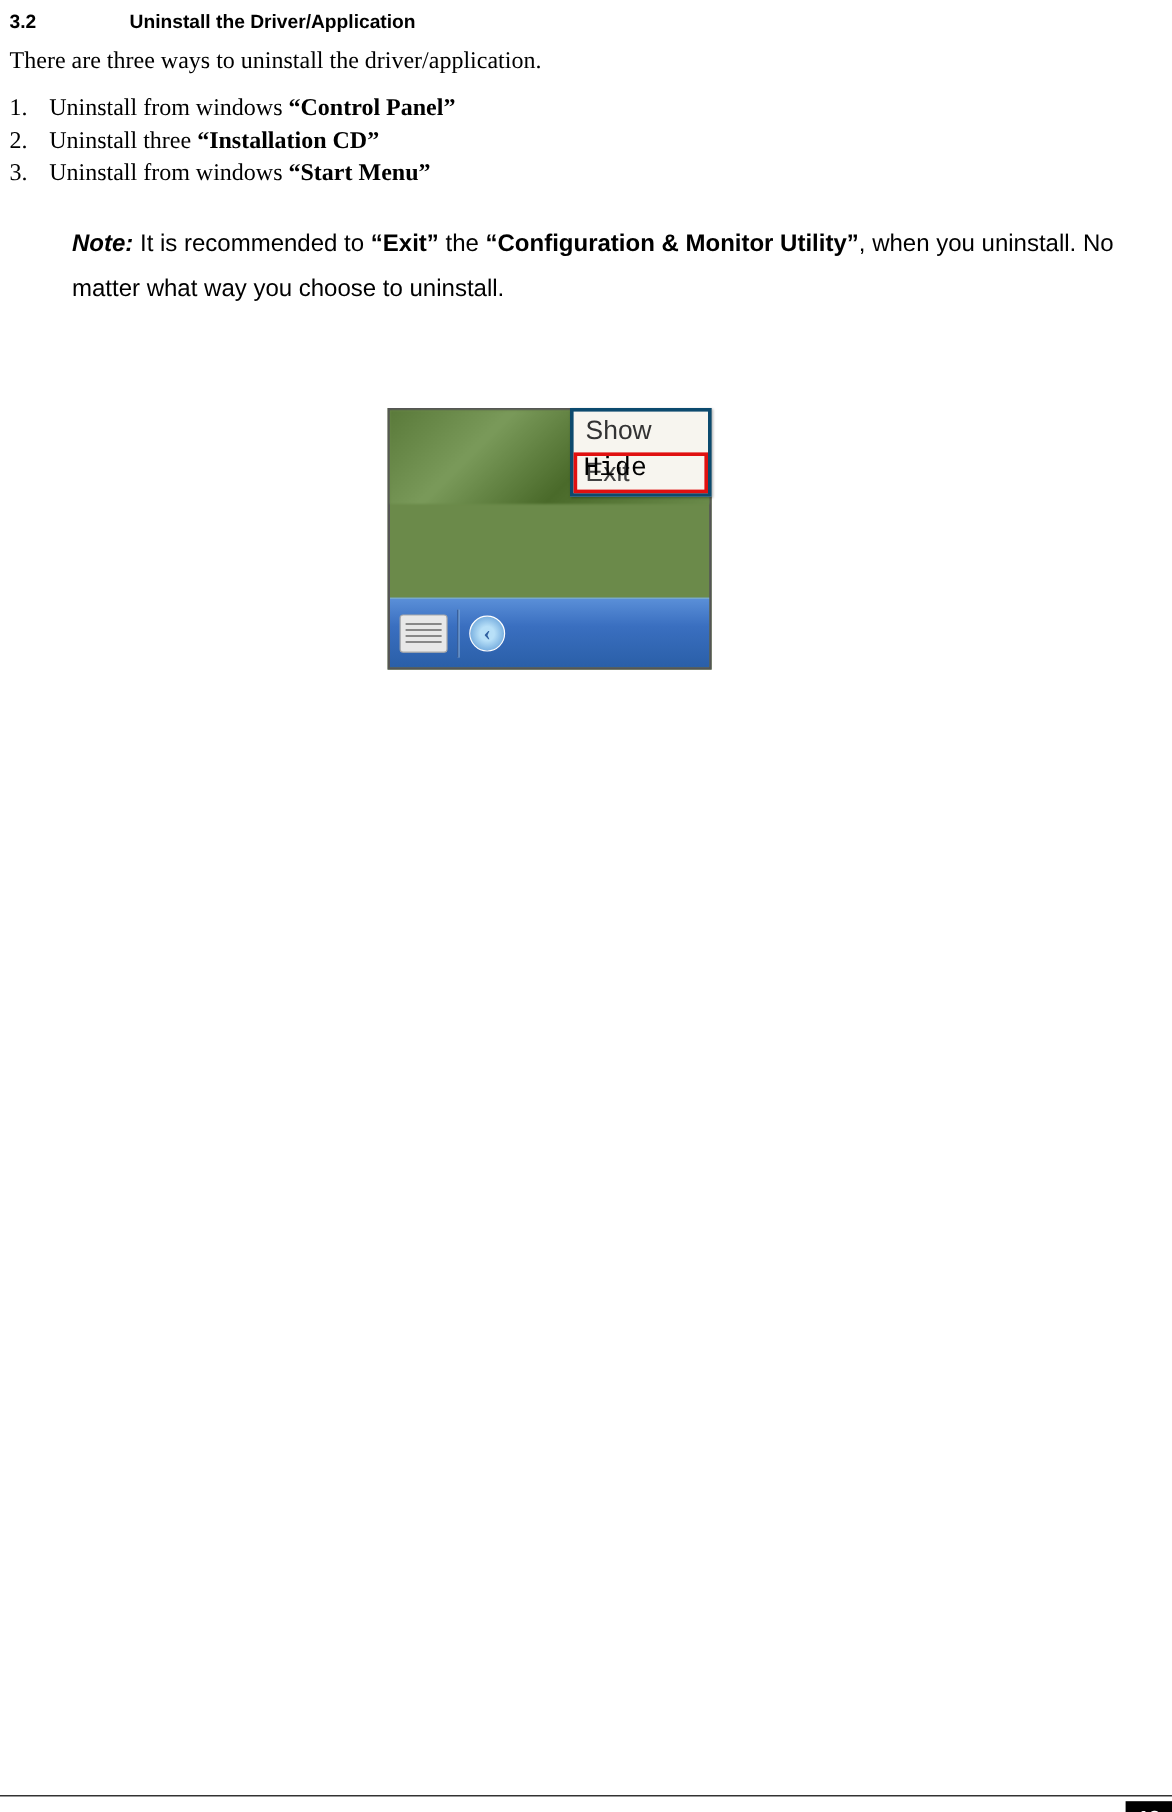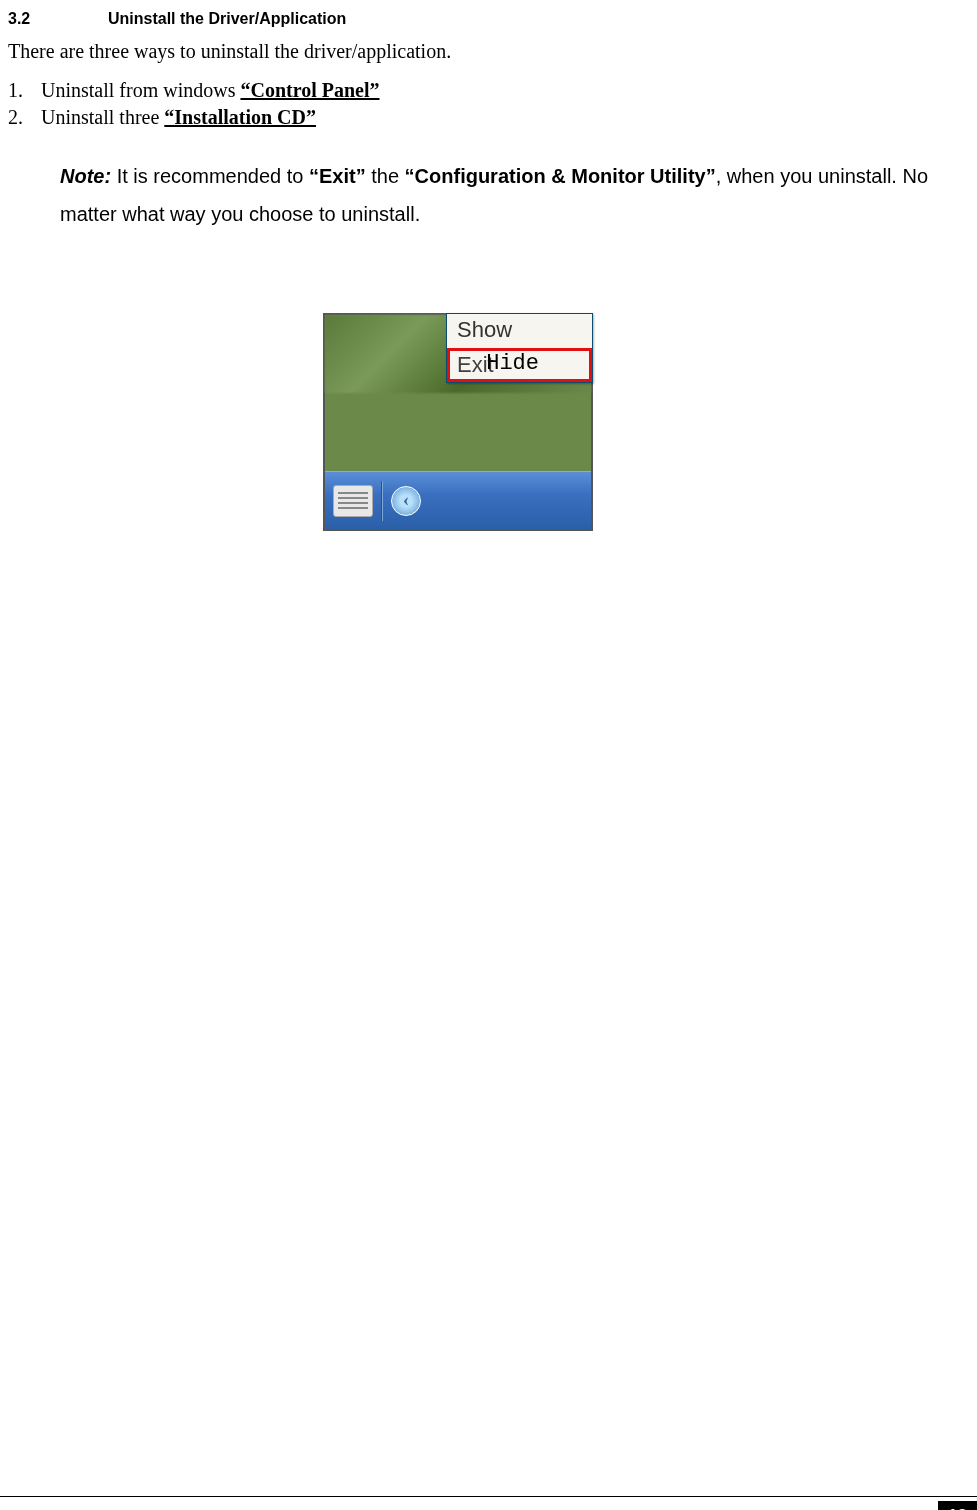--- a/index.html
+++ b/index.html
@@ -39,21 +39,20 @@
       padding-left: 33px;
       text-indent: -33px;
     }
     .list .num {
       display: inline-block;
       width: 33px;
       text-indent: 0;
     }
     .bold {
       font-weight: bold;
-      text-decoration: underline;
     }
     .note-block {
       font-family: Verdana, Tahoma, sans-serif;
       font-size: 20px;
       margin-top: 28px;
       padding-left: 52px;
       line-height: 1.9;
     }
     .note-label {
       font-weight: bold;
@@ -67,23 +66,23 @@
       width: 270px;
       margin-left: 315px;
       position: relative;
       border: 2px solid #555;
       background: #6b8a4a;
     }
     .menu-popup {
       position: absolute;
       right: -2px;
       top: -2px;
-      width: 147px;
+      width: 118px;
       background: #f7f5ef;
-      border: 1px solid #0c4a6e;
+      border: 3px solid #0c4a6e;
       box-shadow: 1px 1px 2px rgba(0,0,0,0.3);
       margin-left: 12px;
     }
     .menu-item {
       font-family: Tahoma, sans-serif;
       font-size: 22px;
       padding: 3px 10px;
       color: #333;
     }
     .menu-item.exit {
@@ -181,20 +180,23 @@
 </div>
 
 <p class="intro">There are three ways to uninstall the driver/application.</p>
 
 <ol class="list">
   <li>
     <span class="num">1.</span><span>Uninstall from windows </span><span class="bold">“Control Panel”</span>
   </li>
   <li>
     <span class="num">2.</span><span>Uninstall three </span><span class="bold">“Installation CD”</span>
+  </li>
+  <li>
+    <span class="num">3.</span><span>Uninstall from windows </span><span class="bold">“Start Menu”</span>
   </li>
 </ol>
 
 <div class="note-block">
   <span class="note-label">Note:</span><span> It is recommended to </span><span class="note-bold">“Exit”</span><span> the </span><span class="note-bold">“Configuration &amp; Monitor Utility”</span><span>, when you uninstall. No matter what way you choose to uninstall.</span>
 </div>
 
 <div class="screenshot-area">
   <div class="grass-area"></div>
   <div class="menu-popup">

